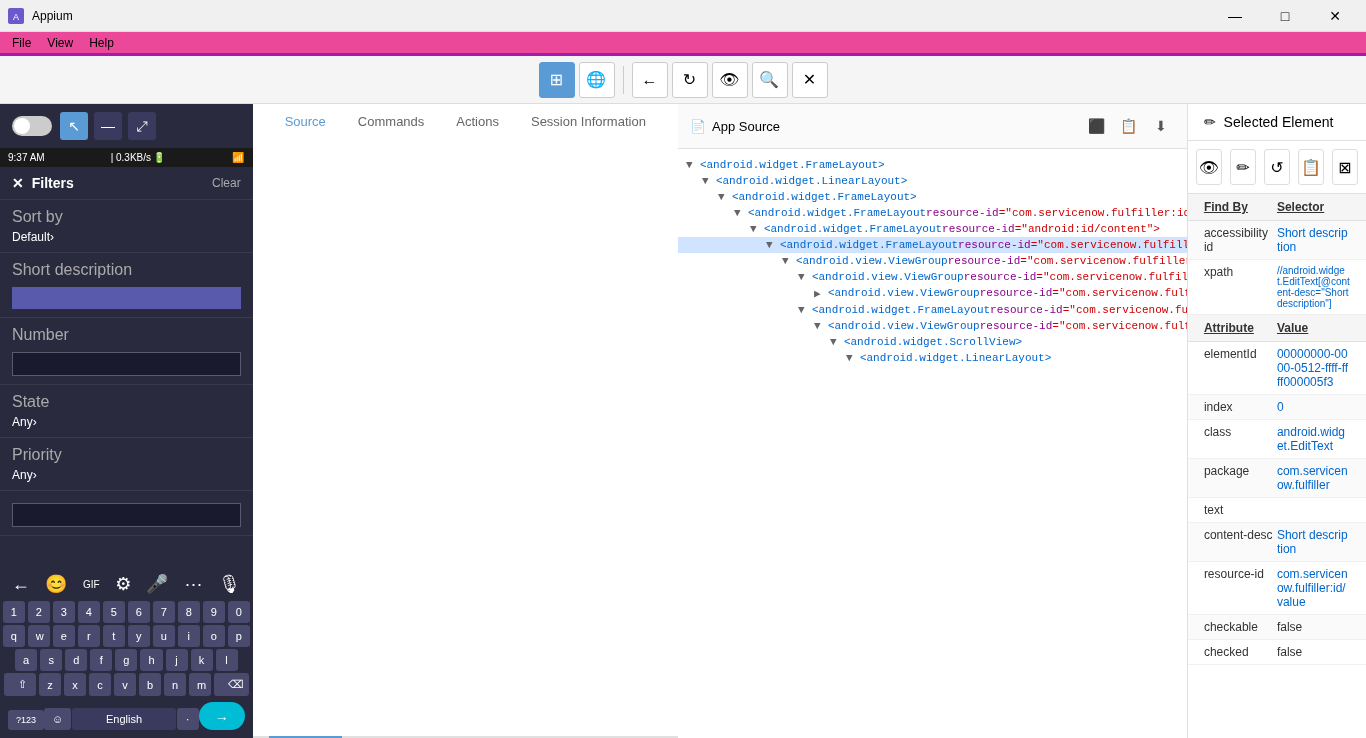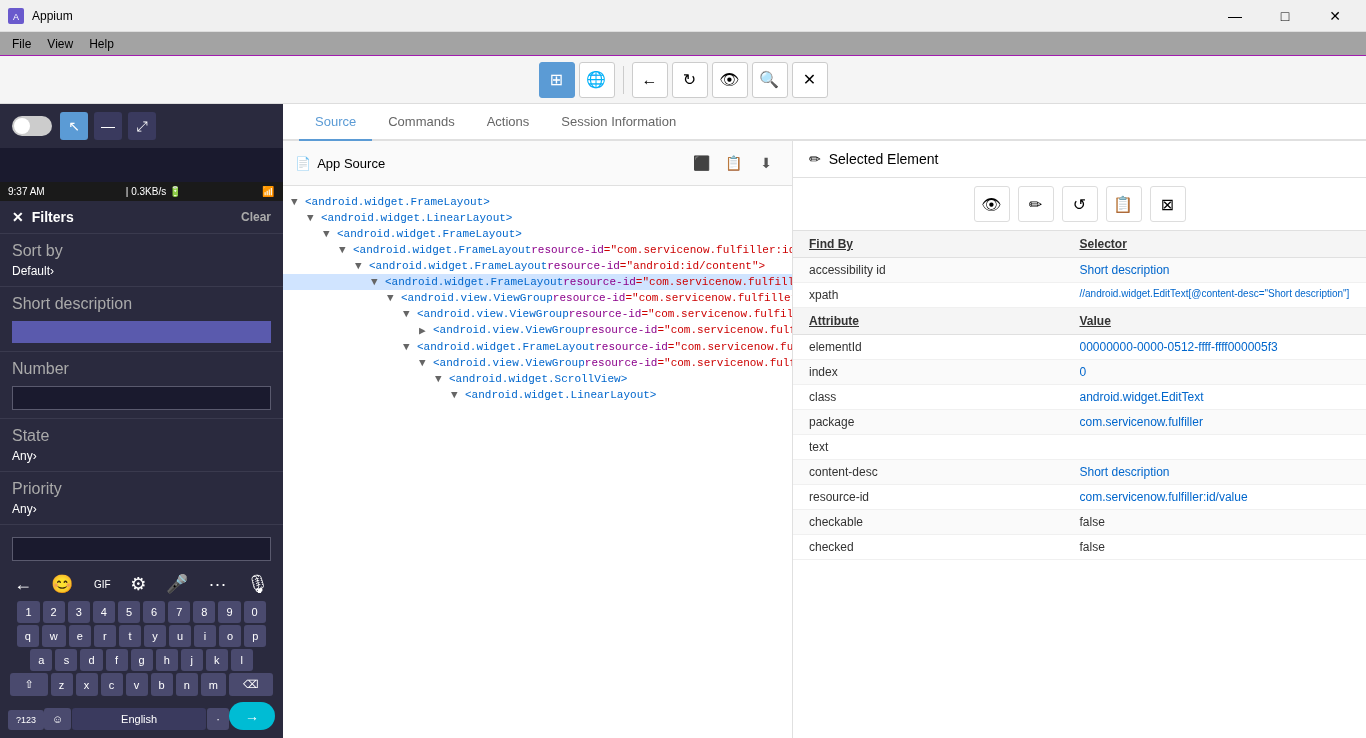--- a/index.html
+++ b/index.html
@@ -15,26 +15,26 @@
       border-bottom: 1px solid #ddd;
       justify-content: space-between;
     }
     .title-bar-left { display: flex; align-items: center; gap: 8px; font-size: 12px; }
     .title-bar-icon { width: 16px; height: 16px; background: #6a5acd; border-radius: 2px; display: flex; align-items: center; justify-content: center; color: white; font-size: 9px; }
     .title-bar-controls { display: flex; gap: 4px; }
     .title-bar-btn { width: 46px; height: 32px; border: none; background: transparent; cursor: pointer; font-size: 14px; display: flex; align-items: center; justify-content: center; }
 
     
     .menu-bar {
-      background: #a3a3a3;
+      background: #ec4899;
       height: 24px;
       display: flex;
       align-items: center;
       padding: 0 4px;
-      border-bottom: 1px solid #a21caf;
+      border-bottom: 3px solid #a21caf;
     }
     .menu-item { padding: 2px 8px; font-size: 12px; cursor: pointer; }
 
     
     .toolbar {
       background: #f5f5f5;
       height: 48px;
       display: flex;
       align-items: center;
       justify-content: center;
@@ -65,40 +65,39 @@
       overflow: hidden;
     }
     .phone-status-bar {
       background: #1a1a1a;
       padding: 4px 8px;
       display: flex;
       justify-content: space-between;
       align-items: flex-end;
       font-size: 10px;
       color: white;
-      margin-top: 34px;
     }
 
     
     .filters-panel {
       background: #2a2a3e;
       color: white;
       flex: 1;
       overflow-y: auto;
       overflow-x: hidden;
     }
     .filters-header {
       display: flex;
       justify-content: space-between;
       align-items: center;
       padding: 8px 12px;
       border-bottom: 1px solid #3a3a4e;
     }
     .filters-header-left { display: flex; align-items: center; gap: 8px; font-size: 14px; font-weight: bold; }
-    .filters-clear { color: #aaa; font-size: 12px; cursor: pointer; font-weight: bold; }
+    .filters-clear { color: #aaa; font-size: 12px; cursor: pointer; }
     .filter-section { padding: 8px 12px; border-bottom: 1px solid #3a3a4e; }
     .filter-label { font-size: 16px; color: #aaa; margin-bottom: 4px; }
     .filter-value { font-size: 12px; color: white; display: flex; align-items: center; }
     .filter-input {
       width: 100%;
       background: #5a5aad;
       border: none;
       color: white;
       padding: 4px 6px;
       font-size: 12px;
@@ -151,21 +150,21 @@
       border-radius: 20px;
       padding: 6px 16px;
       font-size: 14px;
       cursor: pointer;
     }
 
     
     .right-section {
       flex: 1;
       display: flex;
-      flex-direction: column;
+      flex-direction: row;
       background: white;
     }
 
     
     .tabs {
       display: flex;
       border-bottom: 2px solid #e0e0e0;
       padding: 0 16px;
       background: white;
     }

